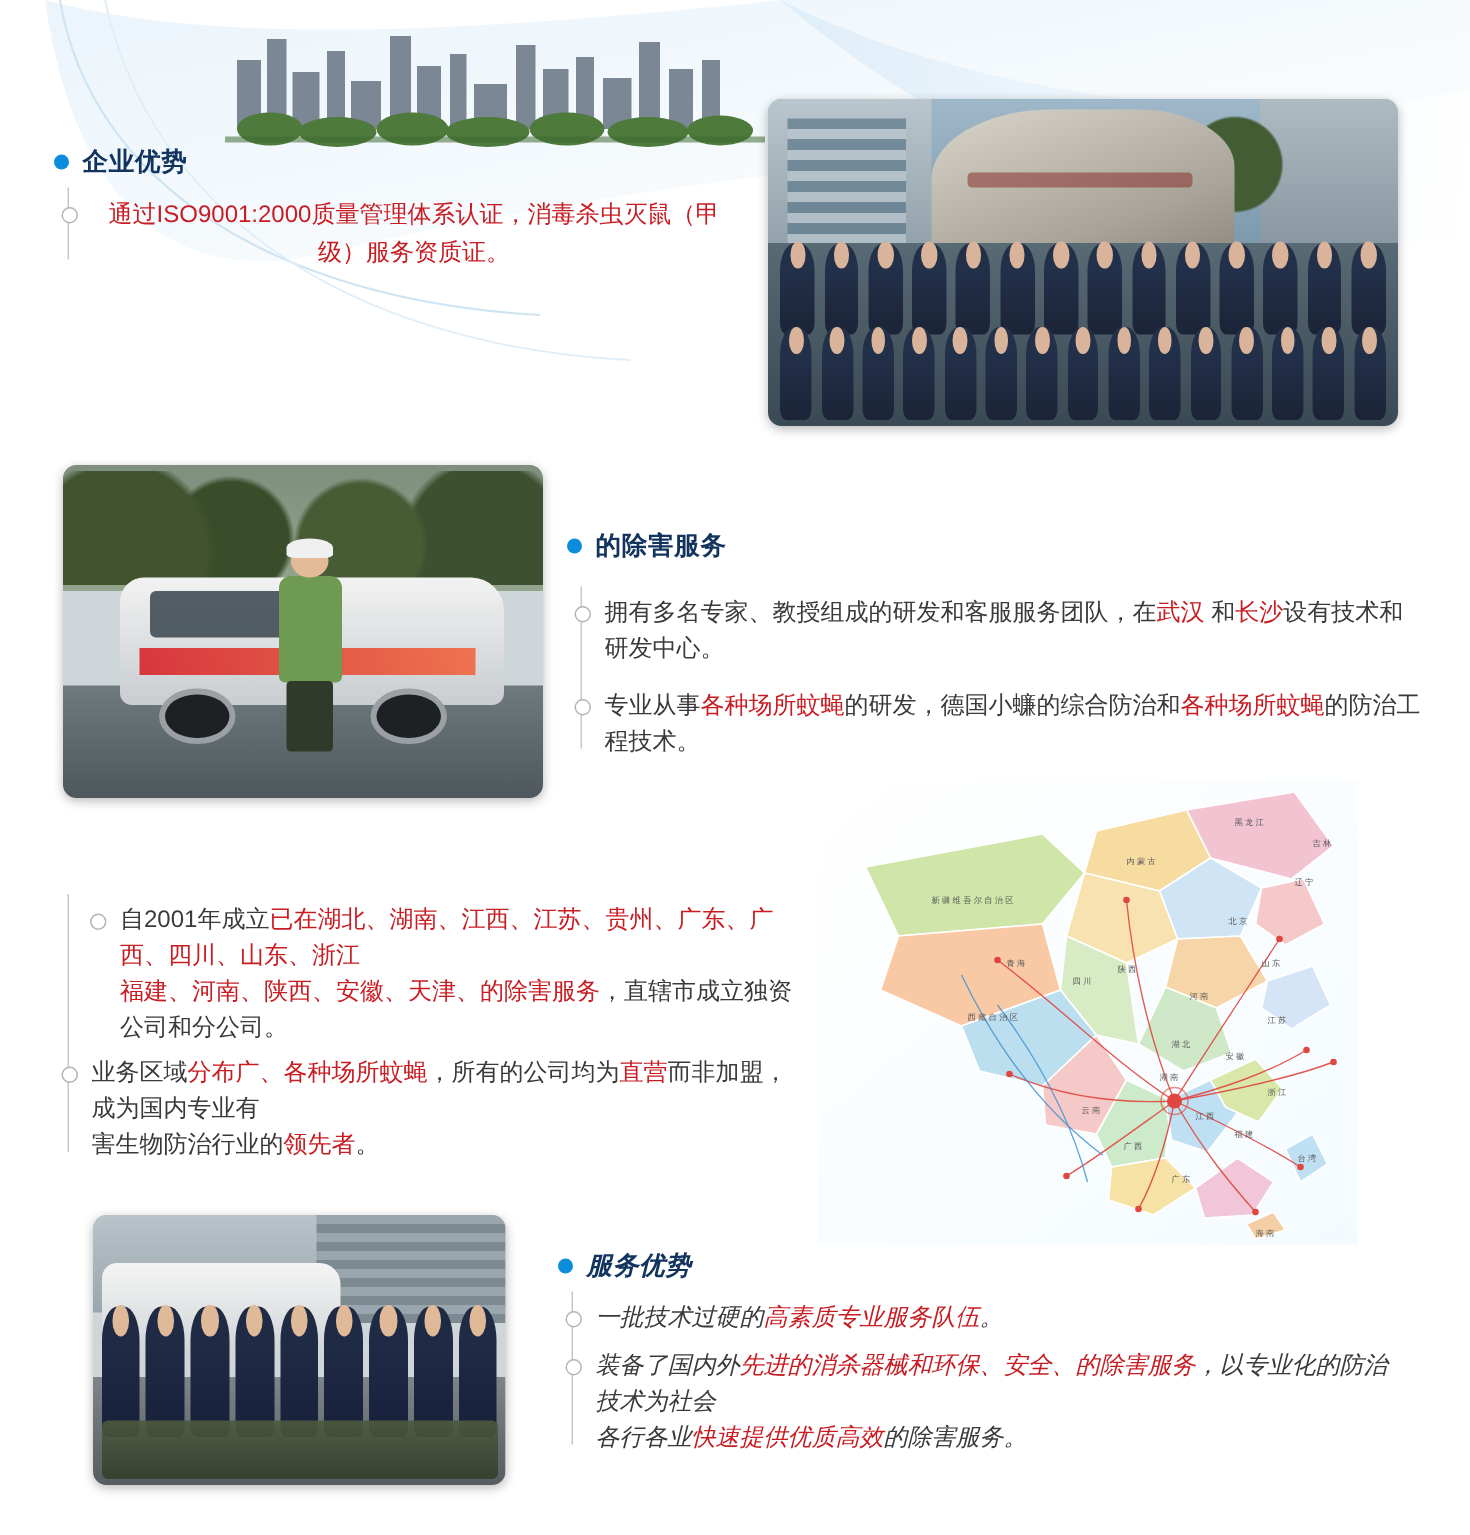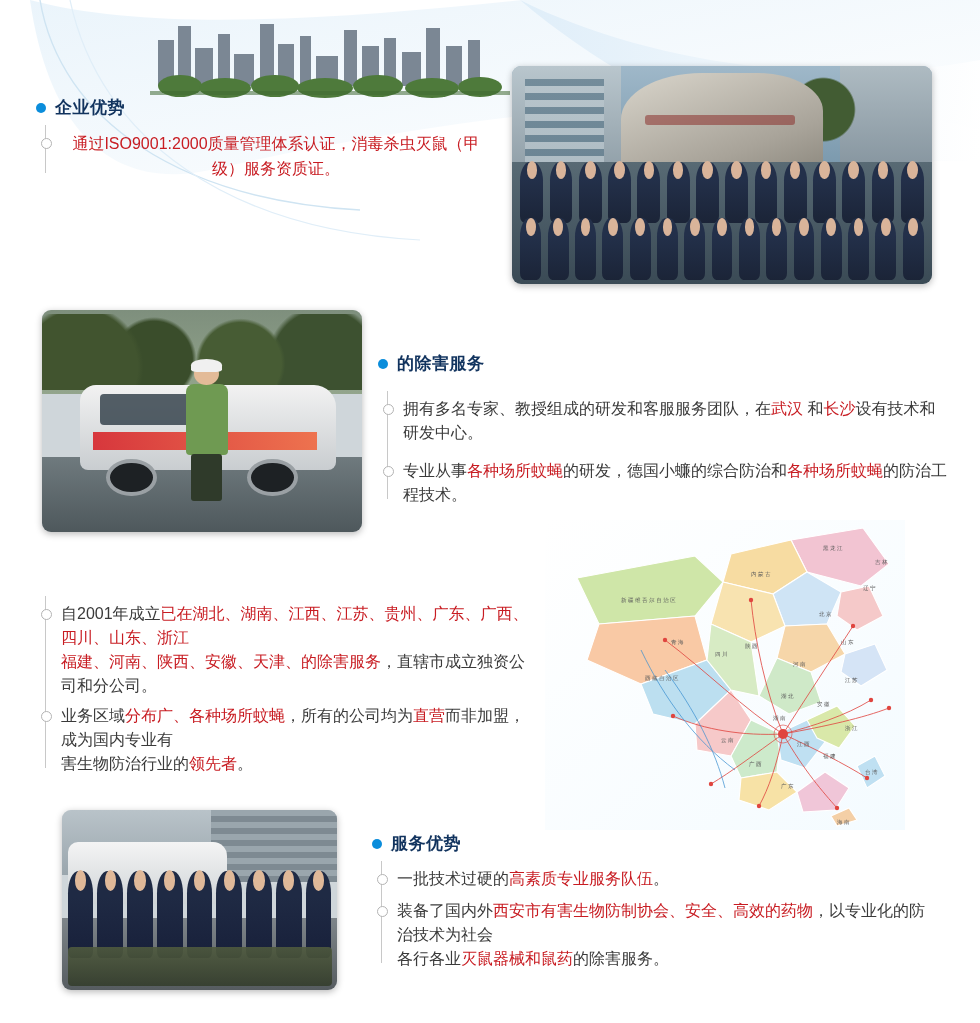--- a/index.html
+++ b/index.html
@@ -148,21 +148,21 @@
   .team-van   { position:absolute; left:2%; top:18%; width:58%; height:34%;
                 background:linear-gradient(180deg,#f4f4f4,#cfd4d7); border-radius:10px 14px 4px 4px; }
   .team-ground{ position:absolute; left:0; bottom:0; width:100%; height:40%; background:linear-gradient(180deg,#7e858a,#565c60); }
   .team-row   { position:absolute; left:2%; top:34%; width:96%; height:48%; display:flex; gap:1.5%; }
   .team-p     { flex:1 1 0; background:linear-gradient(180deg,#1f2a44 0 30%,#18203a 100%);
                 border-radius:40% 40% 14% 14% / 26% 26% 8% 8%; }
   .team-p:after{ content:""; display:block; width:44%; height:24%; margin:-3% auto 0; border-radius:50%; background:#e0b999; }
   .team-gear  { position:absolute; left:2%; bottom:2%; width:96%; height:22%;
                 background:linear-gradient(180deg,#4f5a3e,#343d2c); border-radius:4px; opacity:.9; }
 
-  #sec4 { position: absolute; left: 372px; top: 832px; width: 560px; }
+  #sec4 { position: absolute; left: 372px; top: 832px; width: 560px; font-style: italic; }
 
   
 </style>
 </head>
 <body>
 
 <svg class="bg-swoosh" viewBox="0 0 980 320" preserveAspectRatio="none">
   <defs>
     <linearGradient id="sw1" x1="0" y1="0" x2="1" y2="1">
       <stop offset="0%" stop-color="#eaf4fb"></stop>
@@ -292,21 +292,21 @@
       拥有多名专家、教授组成的研发和客服服务团队，在<span class="red">武汉</span> 和<span class="red">长沙</span>设有技术和研发中心。
     </div>
     <div class="bitem">
       专业从事<span class="red">各种场所蚊蝇</span>的研发，德国小蠊的综合防治和<span class="red">各种场所蚊蝇</span>的防治工程技术。
     </div>
   </div>
 </div>
 
 <div id="sec3">
   <div class="blist" style="margin-top:22px;">
-    <div class="bitem" style="margin-bottom:6px;">
+    <div class="bitem" style="margin-bottom:6px;margin-left:19px;">
       自2001年成立<span class="red">已在湖北、湖南、江西、江苏、贵州、广东、广西、四川、山东、浙江</span><br>
       <span class="red">福建、河南、陕西、安徽、天津、的除害服务</span>，直辖市成立独资公司和分公司。
     </div>
     <div class="bitem">
       业务区域<span class="red">分布广、各种场所蚊蝇</span>，所有的公司均为<span class="red">直营</span>而非加盟，成为国内专业有<br>
       害生物防治行业的<span class="red">领先者</span>。
     </div>
   </div>
 </div>
 
@@ -422,17 +422,17 @@
 <div id="sec4">
   <div class="sec-title">
     <span class="bullet-dot"></span>
     <span>服务优势</span>
   </div>
   <div class="blist" style="">
     <div class="bitem" style="margin-bottom:8px;">
       一批技术过硬的<span class="red">高素质专业服务队伍</span>。
     </div>
     <div class="bitem">
-      装备了国内外<span class="red">西安市有害生物防制协会、安全、高效的药物</span>，以专业化的防治技术为社会<br>
-      各行各业<span class="red">灭鼠器械和鼠药</span>的除害服务。
+      装备了国内外<span class="red">先进的消杀器械和环保、安全、的除害服务</span>，以专业化的防治技术为社会<br>
+      各行各业<span class="red">快速提供优质高效</span>的除害服务。
     </div>
   </div>
 </div>
 
 </body></html>

